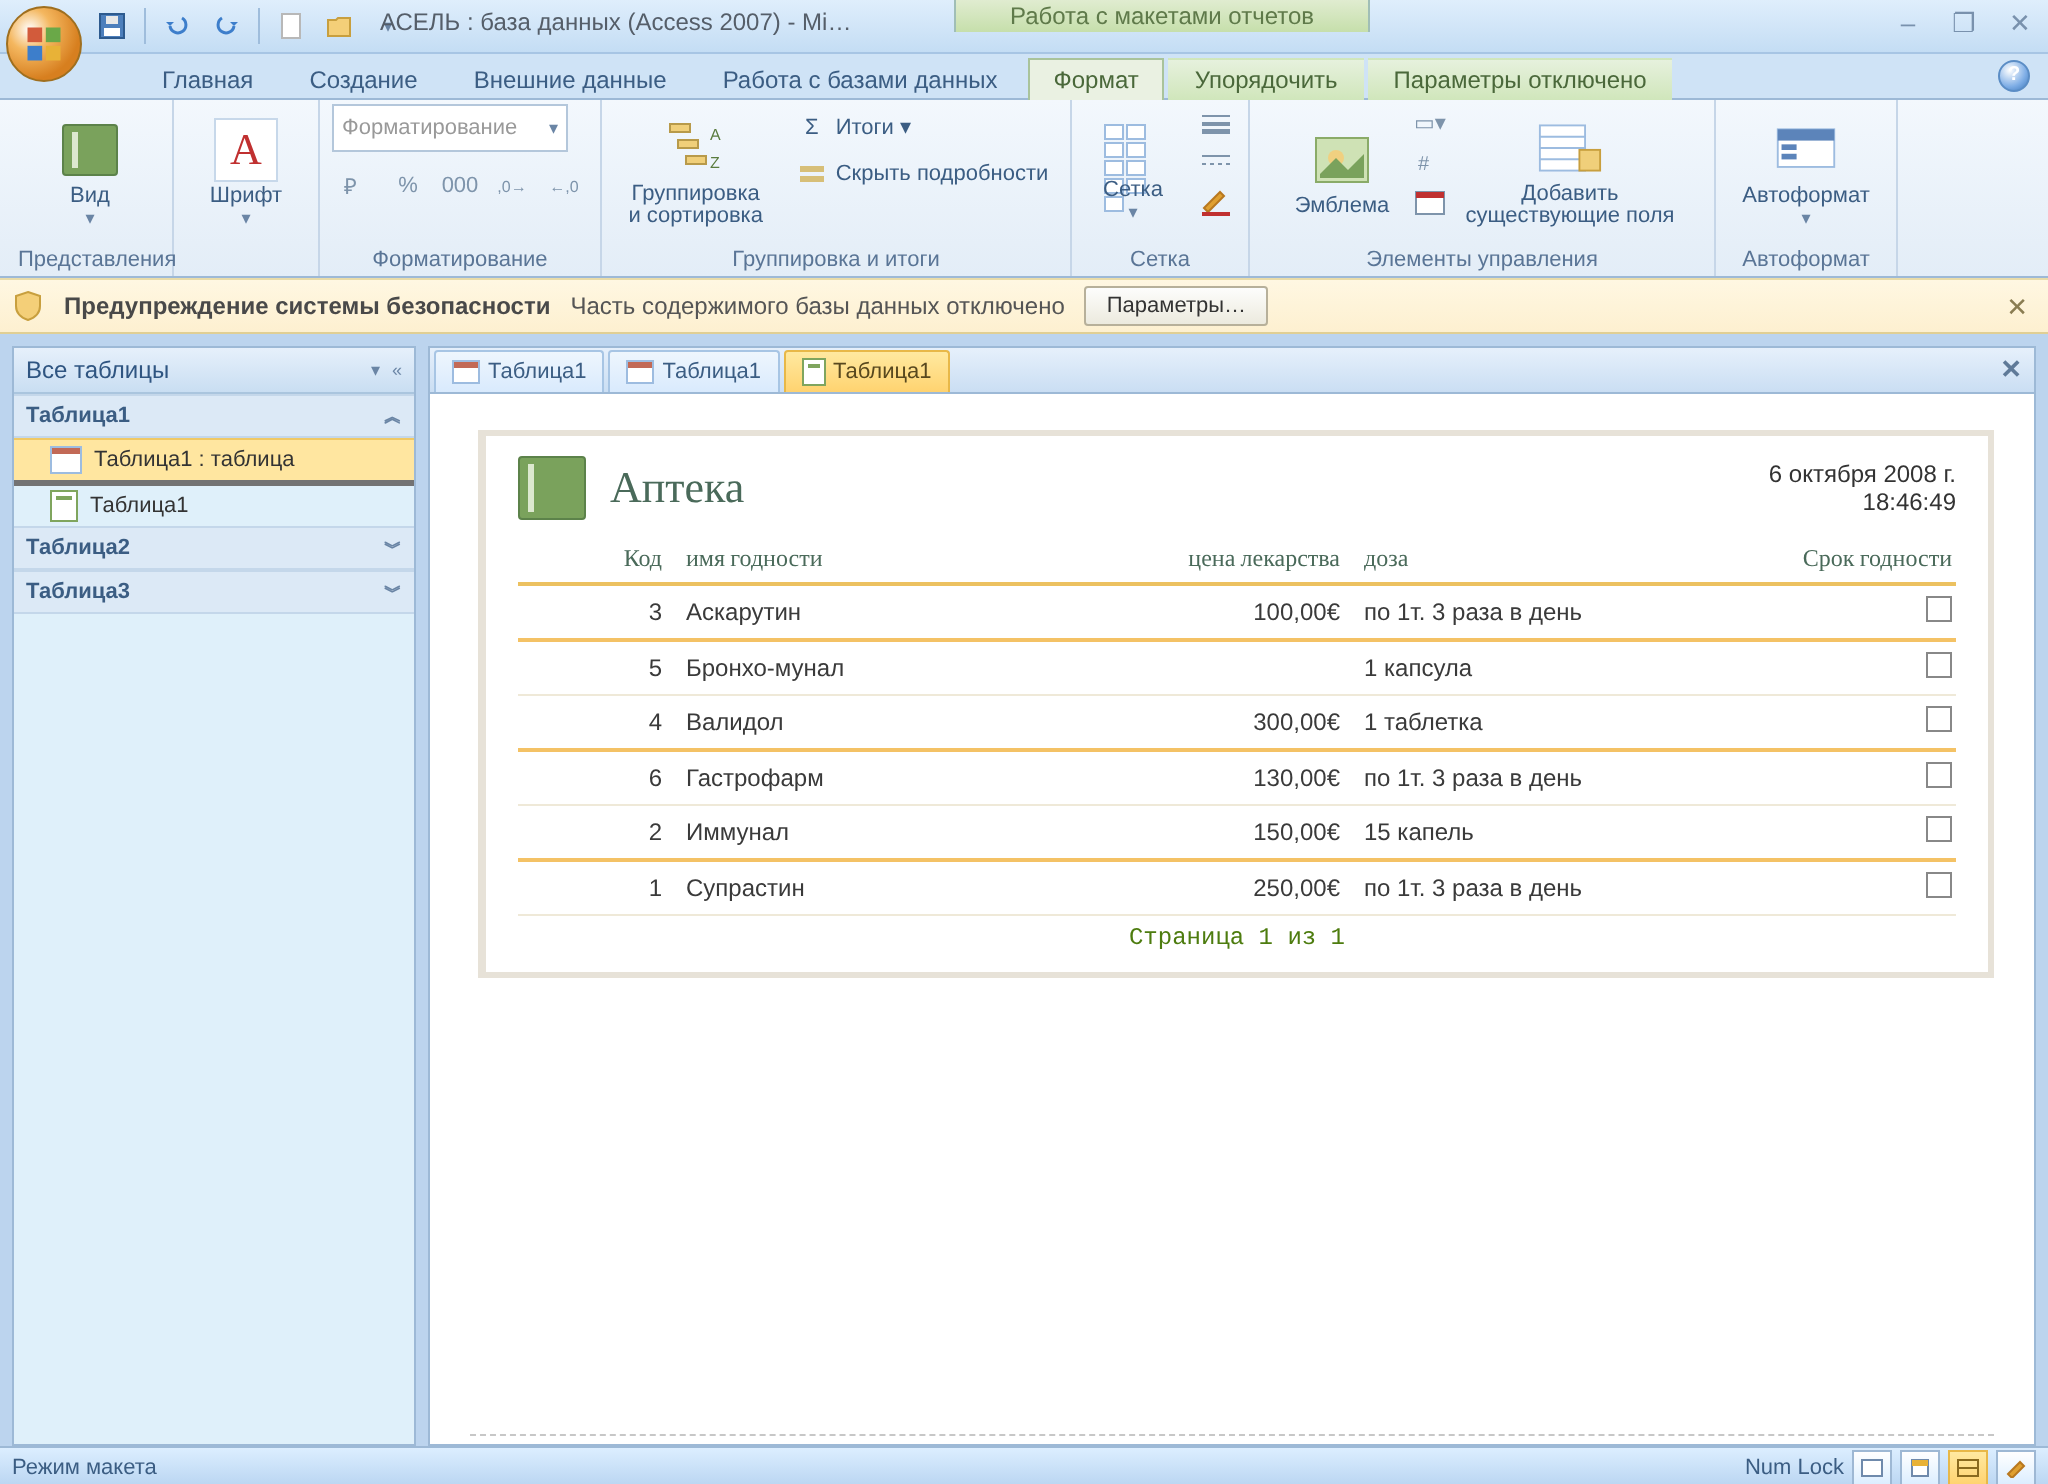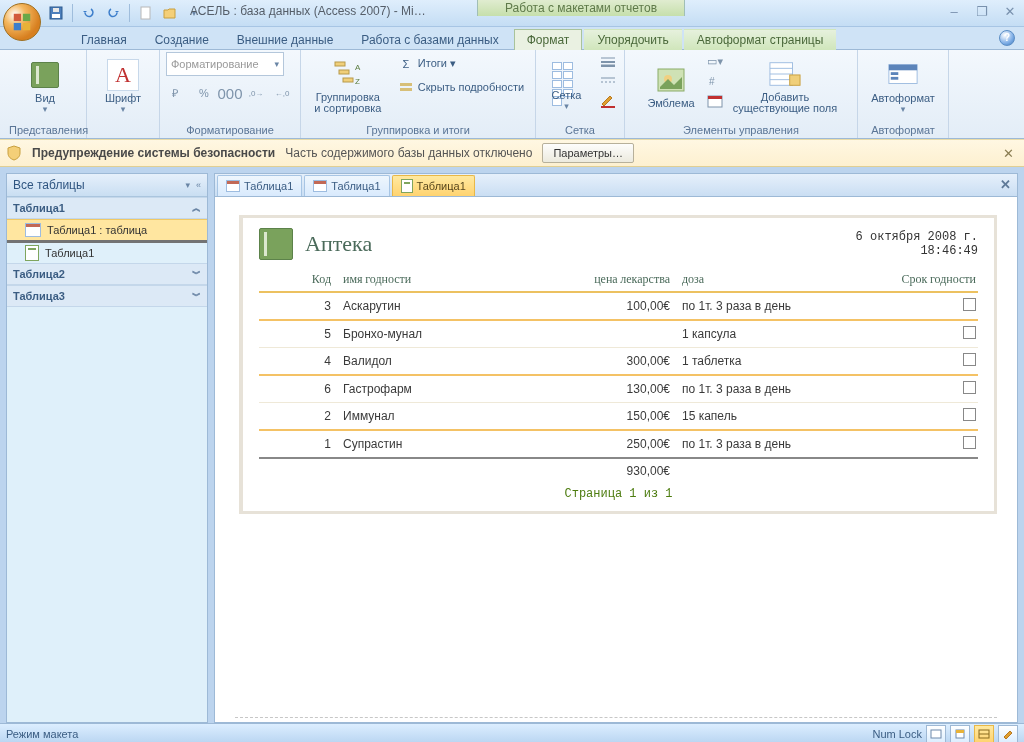--- a/index.html
+++ b/index.html
@@ -229,21 +229,21 @@
   .report-head {
     display:flex; align-items:center; justify-content:space-between;
   }
   .report-title-wrap { display:flex; align-items:center; gap:12px;}
   .notebook-ic {
     width:32px; height:30px; background:#7aa25c; border:1px solid #5c824a; border-radius:2px;
     position:relative;
   }
   .notebook-ic::before { content:""; position:absolute; left:4px; top:3px; bottom:3px; width:3px; background:#dce8cf;}
   .report-title { font-size:22px; color:#4a6a5a; font-family: Cambria, Georgia, serif; text-align: center;}
-  .report-date { text-align:right; color:#333; font-size:12px;font-family:Liberation Mono, monospace;}
+  .report-date { text-align:right; color:#333; font-size:12px;}
   .report-date div { line-height:14px;}
 
   .rpt-table { width:100%; margin-top:8px; border-collapse:collapse;}
   .rpt-table th {
     text-align:left; font-weight:normal; color:#4a6a5a; font-size:12px;
     padding:4px 2px; font-family: Cambria, Georgia, serif;
   }
   .rpt-table th.r, .rpt-table td.r { text-align:right; }
   .th-row { border-bottom:2px solid #e5e1d6;}
   .rpt-table td {
@@ -330,21 +330,21 @@
   </div>
 </div>
 
 <div class="ribbon-tabs">
   <div class="ribbon-tab">Главная</div>
   <div class="ribbon-tab">Создание</div>
   <div class="ribbon-tab">Внешние данные</div>
   <div class="ribbon-tab">Работа с базами данных</div>
   <div class="ribbon-tab context active">Формат</div>
   <div class="ribbon-tab context">Упорядочить</div>
-  <div class="ribbon-tab context">Автоформат страницы</div>
+  <div class="ribbon-tab context">Параметры отключено</div>
   <div class="ribbon-help">?</div>
 </div>
 
 <div class="ribbon">
 
   <div class="ribbon-group" style="width:72px">
     <div class="ribbon-group-body">
       <div class="big-btn">
         <div class="ic">
           <div class="notebook-ic" style="width:26px;height:24px"></div>
@@ -373,21 +373,21 @@
         <span>Форматирование</span>
         <span class="chev">▾</span>
       </div>
       <div class="row-tiny">
         <div class="tiny-btn">
             <svg width="14" height="14" viewBox="0 0 14 14">
               <text x="1" y="11" font-size="11" fill="#7e94ab">₽</text>
             </svg>
           </div>
         <div class="tiny-btn">%</div>
-        <div class="tiny-btn" style="font-size:15px">000</div>
+        <div class="tiny-btn" style="font-size:11px">000</div>
         <div class="tiny-btn" style="font-size:8px">,0→</div>
         <div class="tiny-btn" style="font-size:8px">←,0</div>
       </div>
     </div>
     <div class="ribbon-group-label">Форматирование</div>
   </div>
 
   <div class="ribbon-group" style="width:224px">
     <div class="ribbon-group-body">
       <div class="big-btn" style="width:78px">
@@ -647,27 +647,20 @@
             <td style="padding-left:10px">15 капель</td>
             <td class="checkbox-cell"><span class="chk"></span></td>
           </tr>
           <tr>
             <td class="r">1</td>
             <td style="padding-left:10px">Супрастин</td>
             <td class="r">250,00€</td>
             <td style="padding-left:10px">по 1т. 3 раза в день</td>
             <td class="checkbox-cell"><span class="chk"></span></td>
           </tr>
-          <tr class="total-row">
-            <td></td>
-                <td></td>
-            <td class="r">930,00€</td>
-            <td></td>
-                <td></td>
-          </tr>
         </tbody>
           </table>
 
         <div class="footer-text">Страница 1 из 1</div>
       </div>
       <div class="dashed-bottom"></div>
     </div>
   </div>
 </div>
 

